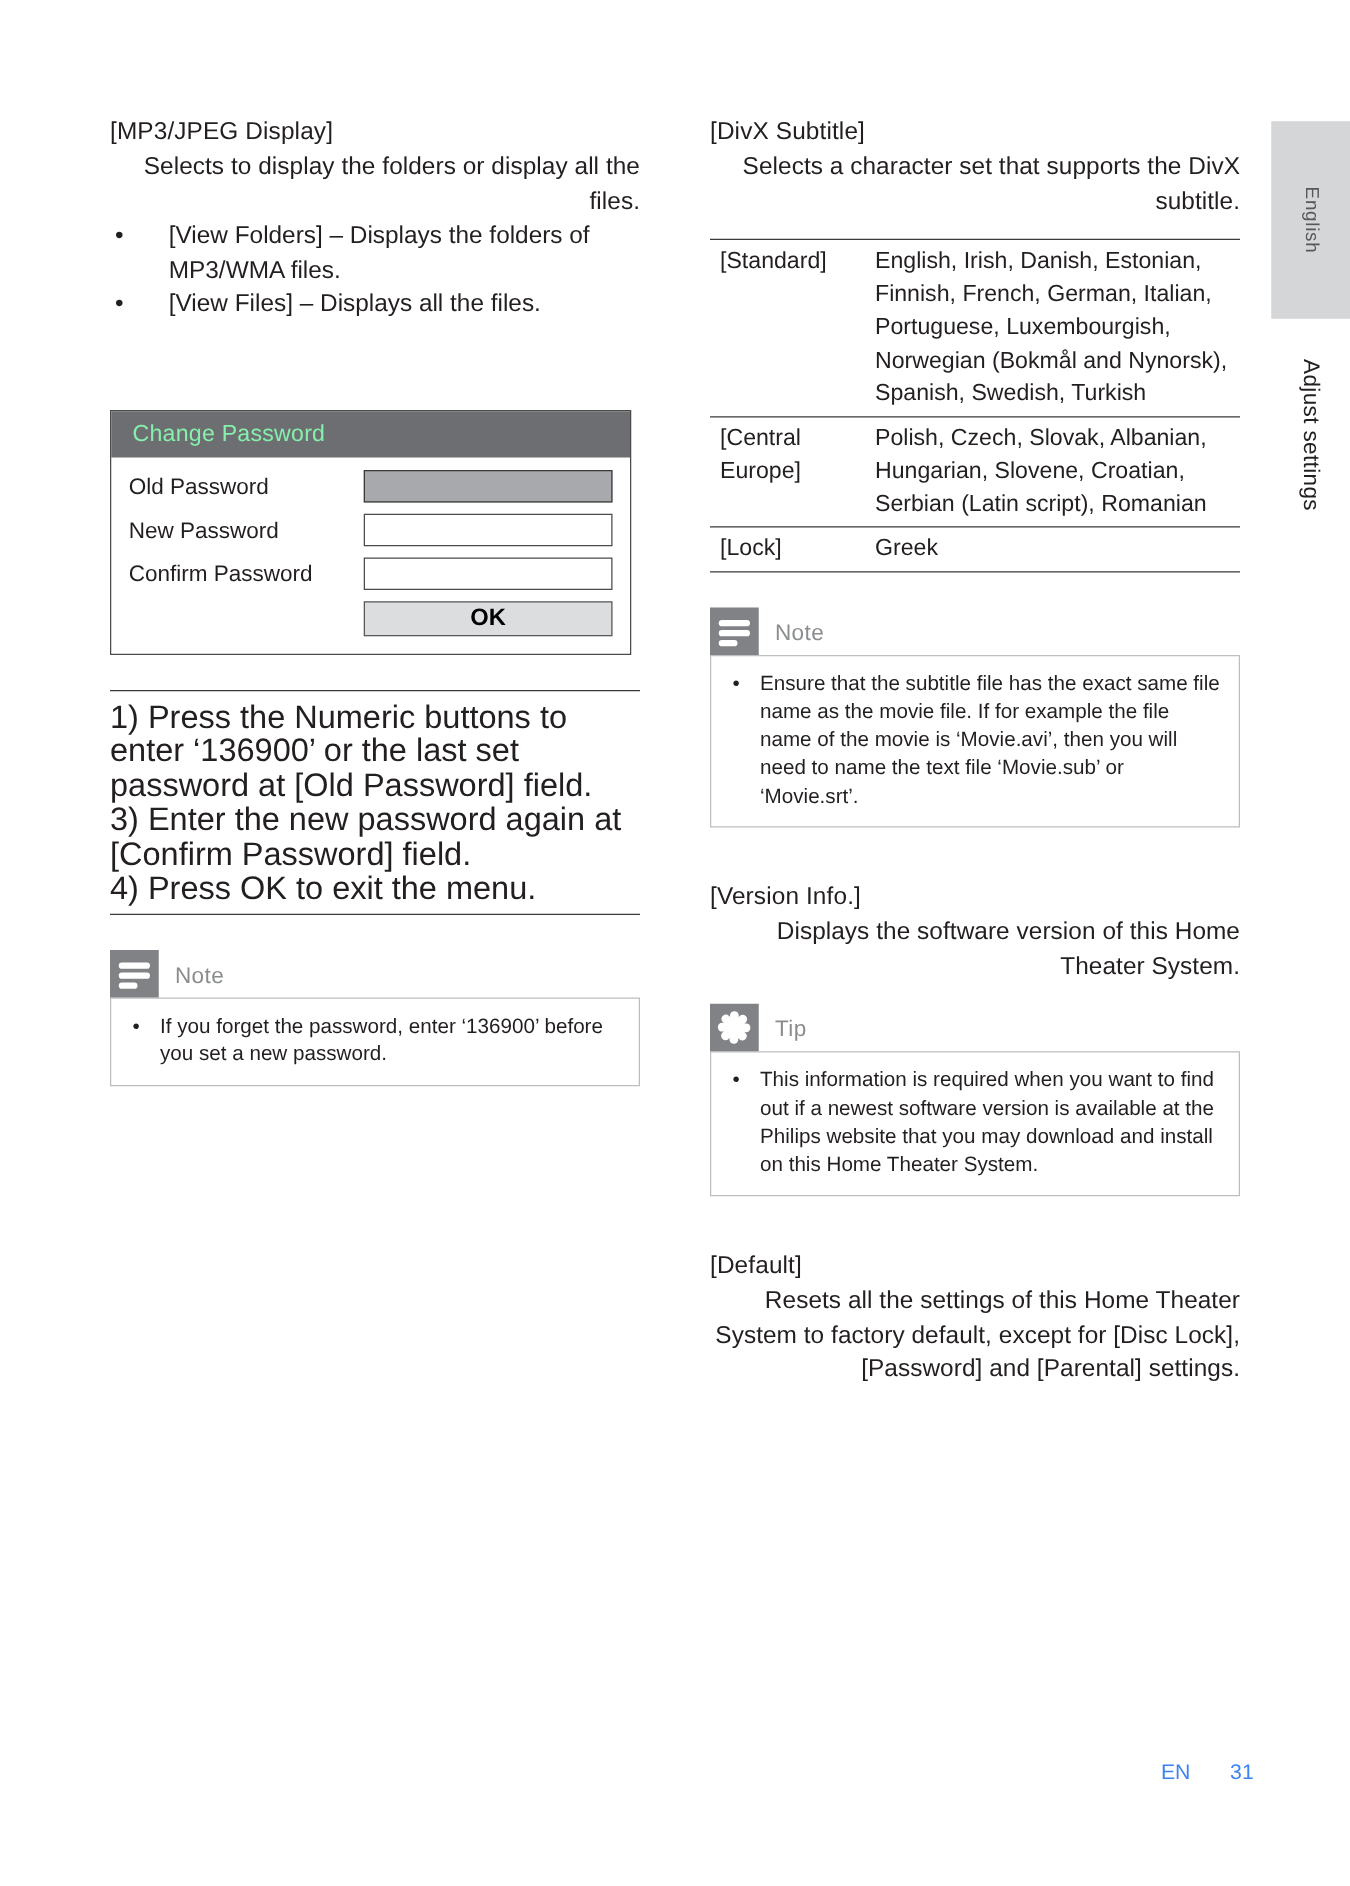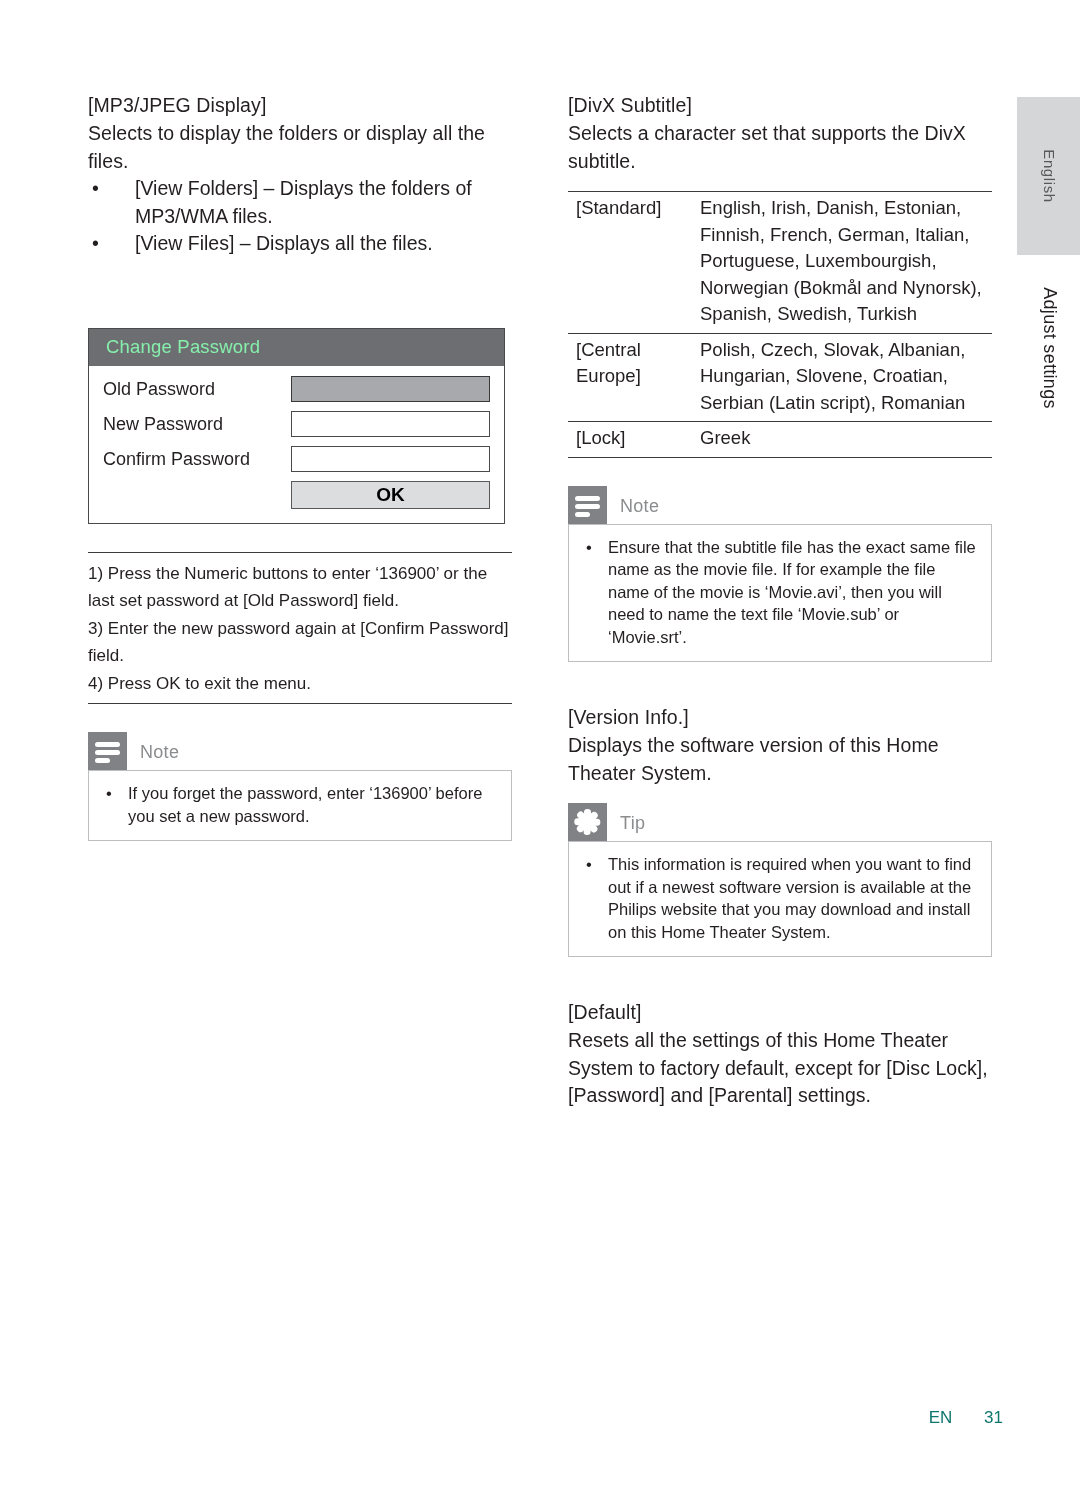--- a/index.html
+++ b/index.html
@@ -28,20 +28,21 @@
     line-height: 27px;
     color: #231f20;
     margin: 0 0 1px 0;
     letter-spacing: .1px;
   }
   .body-text {
     font-size: 19.5px;
     line-height: 27.5px;
     margin: 0;
     letter-spacing: .05px;
+    text-align: right;
   }
   .block-gap-lg { height: 42px; }
   .block-gap-md { height: 28px; }
   .block-gap-sm { height: 16px; }
 
   
   .bullets { margin: 0; padding: 0; list-style: none; }
   .bullets li {
     position: relative;
     font-size: 19.5px;
@@ -63,21 +64,21 @@
     border-top: 1.6px solid #3a3a3a;
     margin: 0;
     height: 0;
   }
   .steps {
     margin: 0;
     padding: 7px 0 6px 0;
   }
   .steps p {
     margin: 0;
-    font-size: 17px;
+    font-size: 26px;
     line-height: 27.5px;
   }
 
   
   .dialog {
     width: 417px;
     border: 1.8px solid #4a4a4a;
     background: #ffffff;
     box-sizing: border-box;
   }
@@ -257,21 +258,21 @@
   }
 
   
   .footer {
     position: absolute;
     left: 0;
     top: 1408px;
     width: 1003px;
     text-align: right;
     font-size: 17px;
-    color: #0f766e;
+    color: #3b82f6;
   }
   .footer .lang { margin-right: 27px; }
 </style>
 </head>
 <body>
 
 <div class="page">
 
   <div class="col-left">
 

